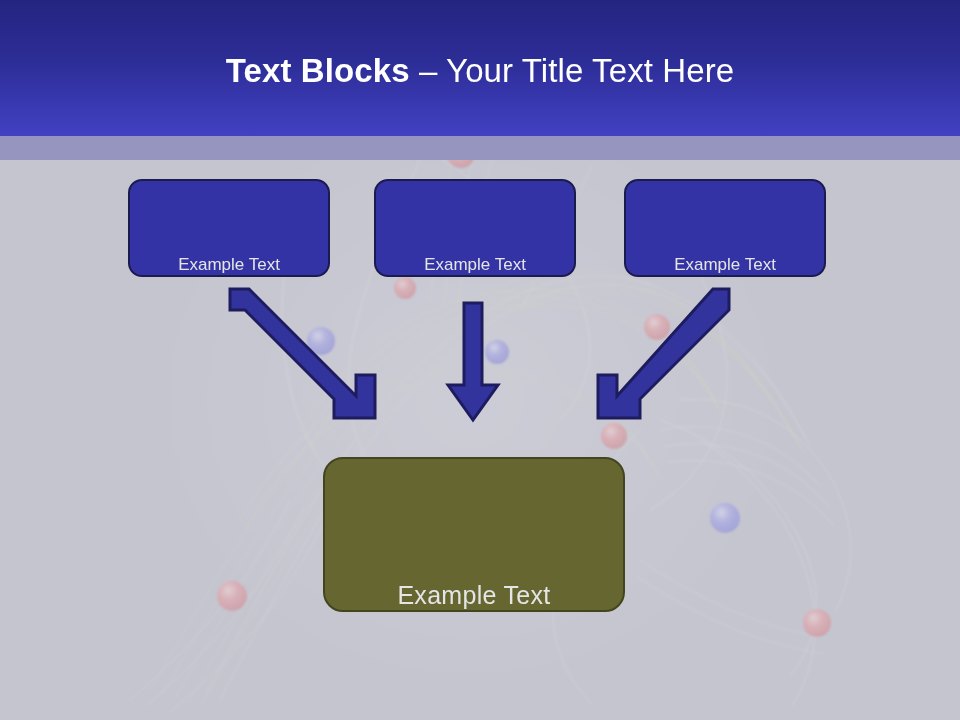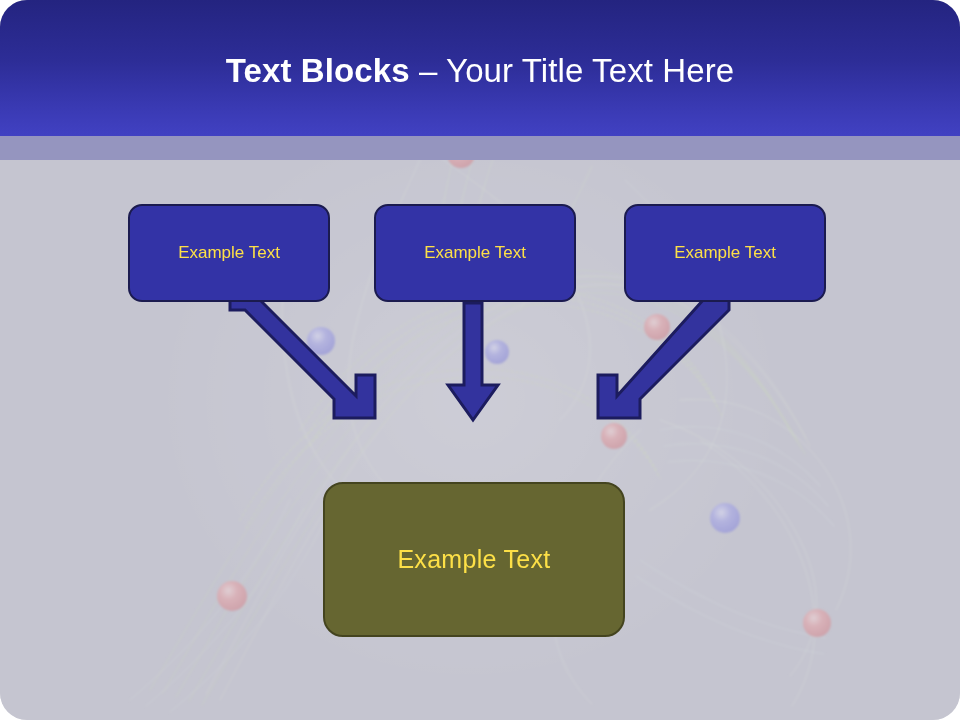--- a/index.html
+++ b/index.html
@@ -7,21 +7,20 @@
     padding: 0;
     background: #ffffff;
   }
   #slide {
     position: relative;
     width: 960px;
     height: 720px;
     overflow: hidden;
     background: #c5c5d0;
     font-family: "Liberation Sans", sans-serif;
-    border-radius: 27px;
     -webkit-font-smoothing: antialiased;
   }
 
   
   #bg-art {
     position: absolute;
     left: 0; top: 0;
     width: 960px; height: 720px;
     pointer-events: none;
   }
@@ -57,25 +56,24 @@
   }
   #slide-title .t-bold { font-weight: bold; }
   #slide-title .t-reg  { font-weight: normal; }
 
   
   .node-box {
     position: absolute;
     box-sizing: border-box;
     border-radius: 14px;
     display: flex;
-    align-items: center;
+    align-items: flex-end;
     justify-content: center;
-    color: #fde047;
+    color: #e5e5e5;
     z-index: 4;
-    margin-top: 25px;
   }
   .node-top {
     top: 179px;
     width: 202px;
     height: 98px;
     background: #3333a6;
     border: 2px solid #1b1b4f;
     font-size: 17px;
   }
   #box-top-1 { left: 128px; }

